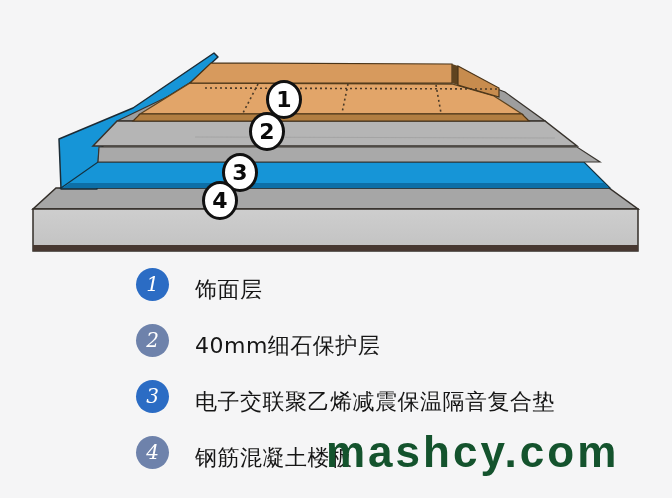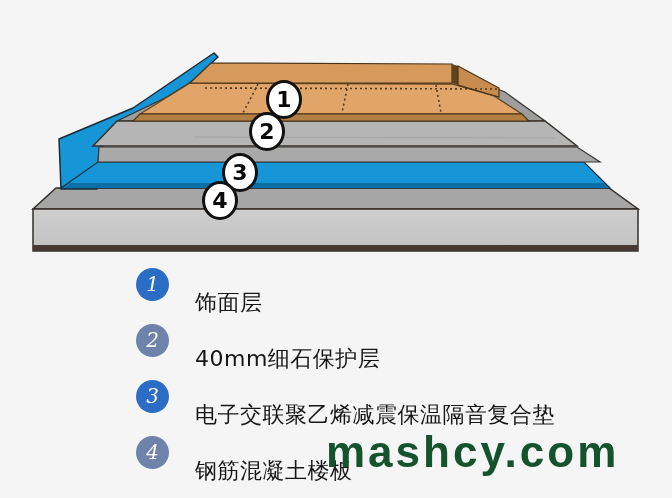--- a/index.html
+++ b/index.html
@@ -13,21 +13,21 @@
           font-weight:bold;font-size:22px;color:#0a0a0a;box-sizing:content-box;}
 
   
   .legend-row{position:absolute;left:136px;display:flex;align-items:center;height:33px;}
   .badge{width:33px;height:33px;border-radius:50%;display:flex;align-items:center;
          justify-content:center;flex:0 0 33px;}
   .badge span{color:#fff;font-family:"DejaVu Serif","Liberation Serif",serif;
               font-style:italic;font-size:20px;line-height:1;transform:translateY(-1px);}
   .badge-blue{background:#2b6cc4;}
   .badge-slate{background:#6e82ab;}
-  .legend-label{position:absolute;left:59px;top:20px;white-space:nowrap;font-size:22px;
+  .legend-label{position:absolute;left:59px;top:7px;white-space:nowrap;font-size:22px;
                 line-height:30px;color:#161616;font-weight:500;letter-spacing:0.5px;}
 
   .watermark{position:absolute;left:326px;top:424px;font-size:44px;line-height:56px;
              letter-spacing:3px;color:#14532d;font-weight:700;white-space:nowrap;z-index:9;
              font-family:"Liberation Sans","DejaVu Sans",sans-serif;}
 </style>
 </head>
 <body>
 
 <div class="stage">

